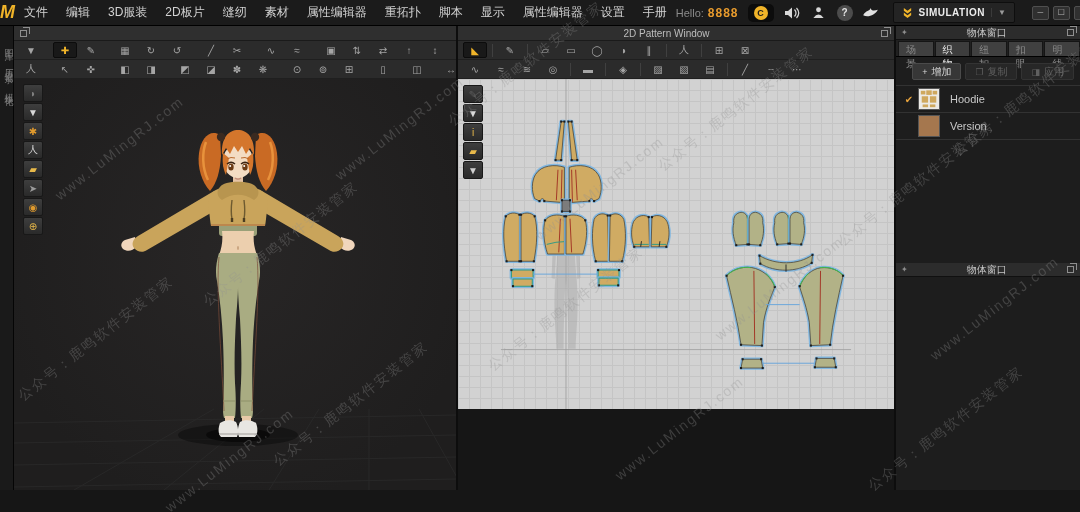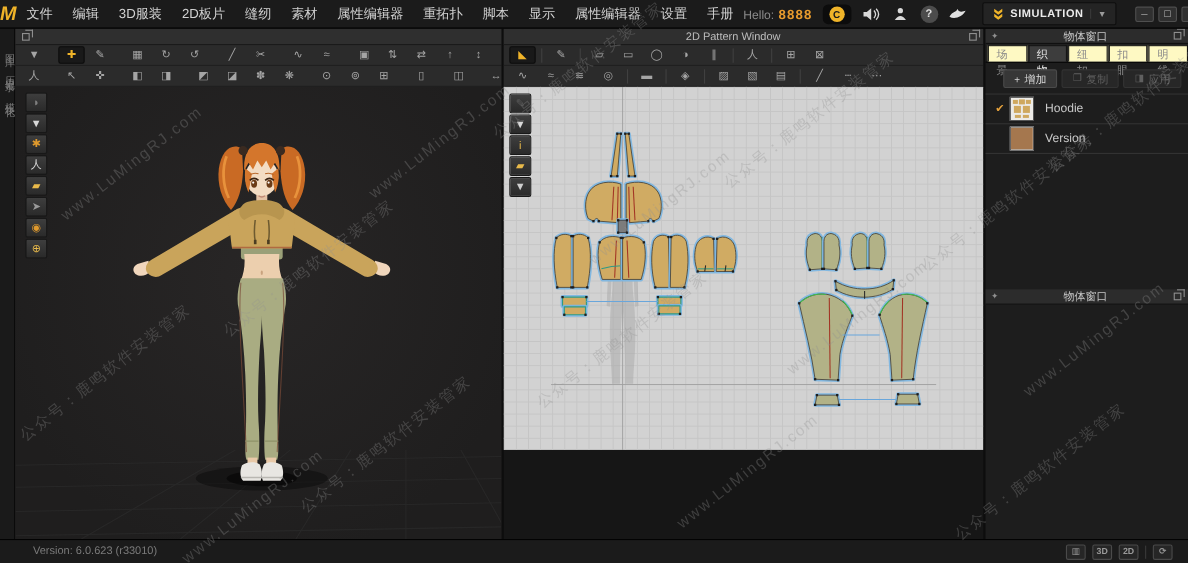--- a/index.html
+++ b/index.html
@@ -73,21 +73,21 @@
 .pmain.olive{fill:#b2b287;}
 .pmain.gray{fill:#7c7c7c;stroke:#3a3a3a;}
 .pmain.tealedge{stroke:#2f9a85;stroke-width:1.3;}
 
 
 .right-panel{position:absolute;left:896px;top:0;width:184px;height:464px;background:#1d1d1d;}
 .panel-header{height:14px;background:#2c2c2c;border-bottom:1px solid #101010;display:flex;align-items:center;
   font-size:10px;color:#c6c6c6;}
 .panel-header .title{flex:1;text-align:center;}
 .ow-tabs{display:flex;height:17px;background:#202020;border-bottom:1px solid #000;padding:1px 0 0 2px;gap:1px;}
-.ow-tab{padding:1px 7px;font-size:10px;color:#8a8a8a;background:#fef9c3;border:1px solid #151515;border-bottom:none;}
+.ow-tab{padding:1px 7px;font-size:10px;color:#8a8a8a;background:#404040;border:1px solid #151515;border-bottom:none;}
 .ow-tab.active{background:#3d3d3d;color:#ececec;}
 .ow-actions{display:flex;justify-content:flex-end;gap:4px;padding:6px 6px 5px 6px;}
 .ow-btn{height:17px;padding:0 9px;font-size:10px;display:flex;align-items:center;gap:4px;background:#373737;
   color:#d6d6d6;border:1px solid #4a4a4a;border-radius:2px;}
 .ow-btn .bico{font-size:9px;}
 .ow-btn.disabled{background:#272727;color:#5f5f5f;border-color:#333;}
 .fabric-list{border-top:1px solid #323232;}
 .fabric-row{height:27px;display:flex;align-items:center;border-bottom:1px solid #323232;padding-left:4px;}
 .f-check{width:18px;text-align:center;color:#e8a33c;font-size:10px;}
 .f-thumb{width:22px;height:22px;margin-right:10px;border:1px solid #555;background:#fff;flex:none;}
@@ -577,30 +577,20 @@
           </div>
         </div>
       <div class="panel-header pe-header">
         <span class="pin-ico">✦</span>
         <span class="title">物体窗口</span>
         <span class="expand-ico"></span>
       </div>
     </aside>
   </div>
 
-  <footer class="statusbar">
-    <span>Version: 6.0.623 (r33010)</span>
-    <span class="sb-right" id="sb-right">
-        <span class="sb-btn">▥</span>
-        <span class="sb-btn">3D</span>
-        <span class="sb-btn">2D</span>
-        <span class="sb-sep"></span>
-        <span class="sb-btn">⟳</span>
-      </span>
-  </footer>
 
   <div class="watermarks" id="watermarks">
       <span class="wm" style="left: 40px; top: 140px;">www.LuMingRJ.com</span>
       <span class="wm" style="left: 0px; top: 330px;">公众号：鹿鸣软件安装管家</span>
       <span class="wm" style="left: 150px; top: 452px;">www.LuMingRJ.com</span>
       <span class="wm" style="left: 185px; top: 235px;">公众号：鹿鸣软件安装管家</span>
       <span class="wm" style="left: 320px; top: 120px;">www.LuMingRJ.com</span>
       <span class="wm" style="left: 255px; top: 395px;">公众号：鹿鸣软件安装管家</span>
       <span class="wm" style="left: 430px; top: 55px;">公众号：鹿鸣软件安装管家</span>
       <span class="wm" style="left: 470px; top: 300px;">公众号：鹿鸣软件安装管家</span>

